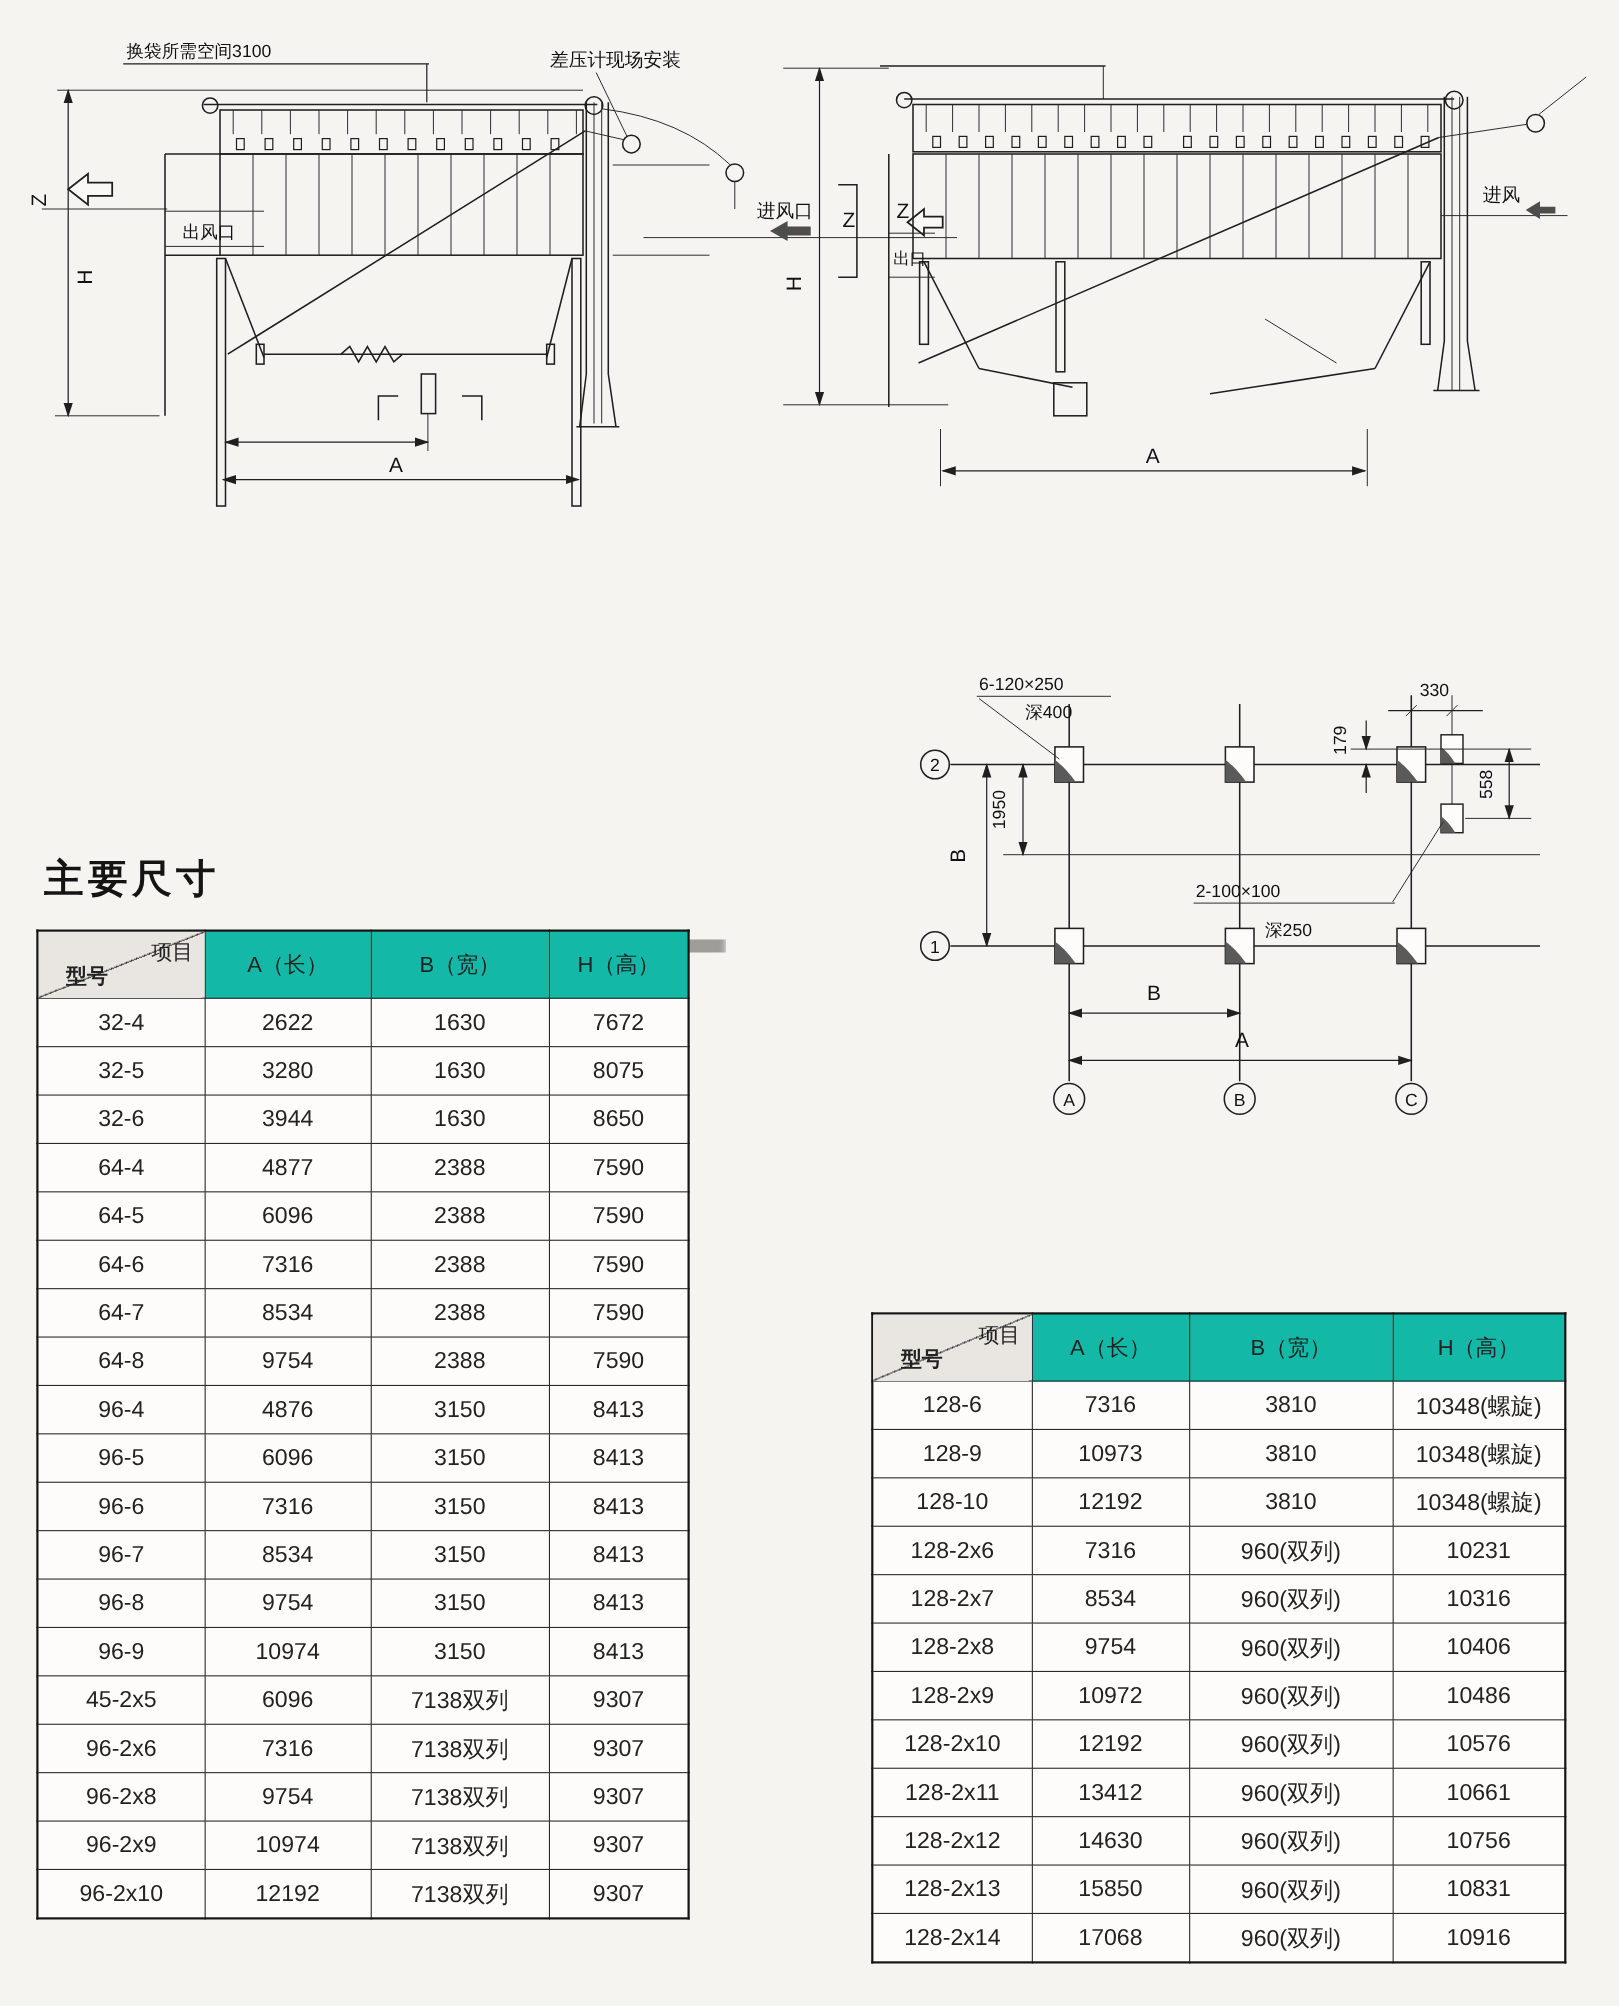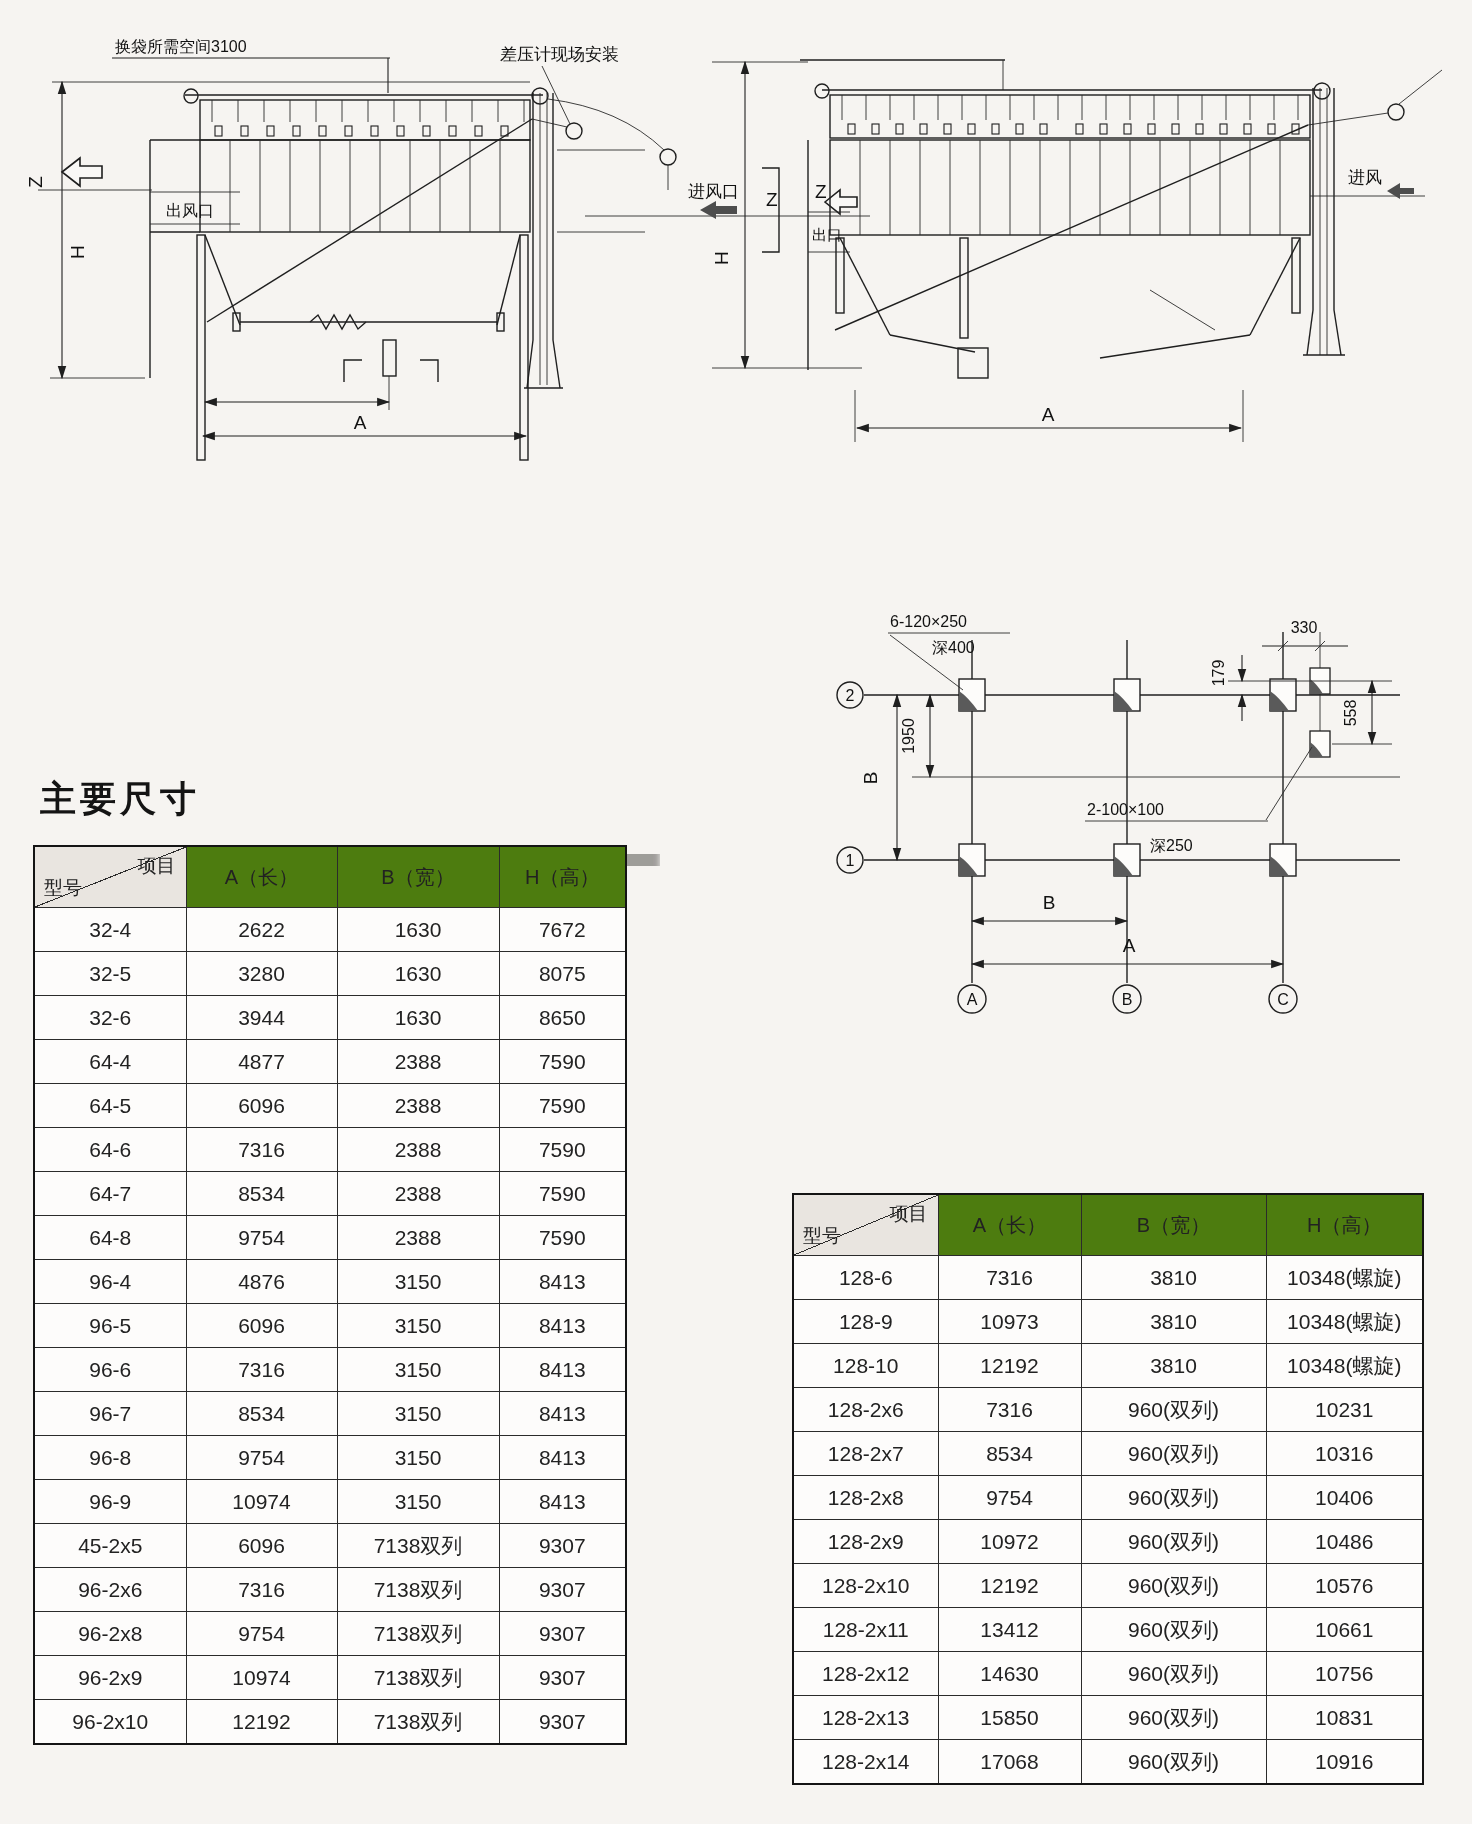--- a/index.html
+++ b/index.html
@@ -23,27 +23,27 @@
     position:absolute;left:40px;top:775px;
     font-size:36px;font-weight:bold;letter-spacing:4px;color:#141414;
   }
   .dim-table{position:absolute;background:#fdfcfb;}
   .dim-table table{border-collapse:collapse;table-layout:fixed;width:100%;}
   .dim-table th,.dim-table td{
     border:1.2px solid #2b2b2b;text-align:center;vertical-align:middle;
     font-size:21px;color:#222;height:43px;padding:0;
   }
   .dim-table table{border:2.5px solid #141414;}
-  .dim-table thead th{background:#4d7c0f;height:60px;font-size:20px;font-weight:normal;}
+  .dim-table thead th{background:#14b8a6;height:60px;font-size:20px;font-weight:normal;}
   .corner{position:relative;padding:0;
     background:
       linear-gradient(to bottom right, rgba(0,0,0,0) 49.55%, #2b2b2b 49.55%, #2b2b2b 50.45%, rgba(0,0,0,0) 50.45%),
       #e9e5e0 !important;}
   .corner .c-top{position:absolute;top:6px;right:10px;font-size:19px;}
-  .corner .c-bottom{position:absolute;bottom:6px;left:9px;font-size:19px;}
+  .corner .c-bottom{position:absolute;bottom:6px;left:25px;font-size:19px;font-weight:bold;}
   #table-left{left:33px;top:845px;width:592px;}
   #table-left col.c1{width:152px}#table-left col.c2{width:151px}
   #table-left col.c3{width:162px}#table-left col.c4{width:127px}
   #table-right{left:792px;top:1193px;width:630px;}
   #table-right col.c1{width:145px}#table-right col.c2{width:143px}
   #table-right col.c3{width:185px}#table-right col.c4{width:157px}
   .artifact{
     position:absolute;left:598px;top:845px;width:62px;height:30px;
     background:#8f8d8a;filter:blur(3px);opacity:.85;
     clip-path:polygon(0 50%,38% 0,38% 30%,100% 30%,100% 70%,38% 70%,38% 100%);

